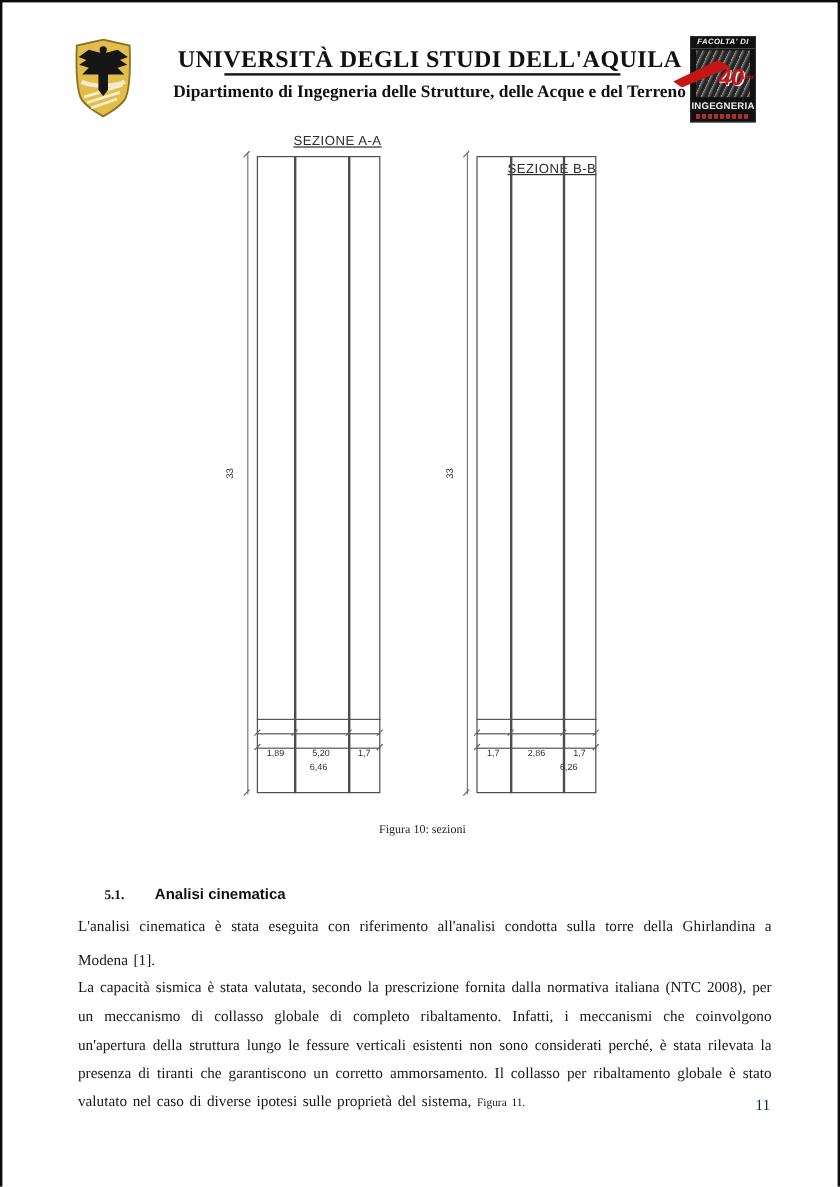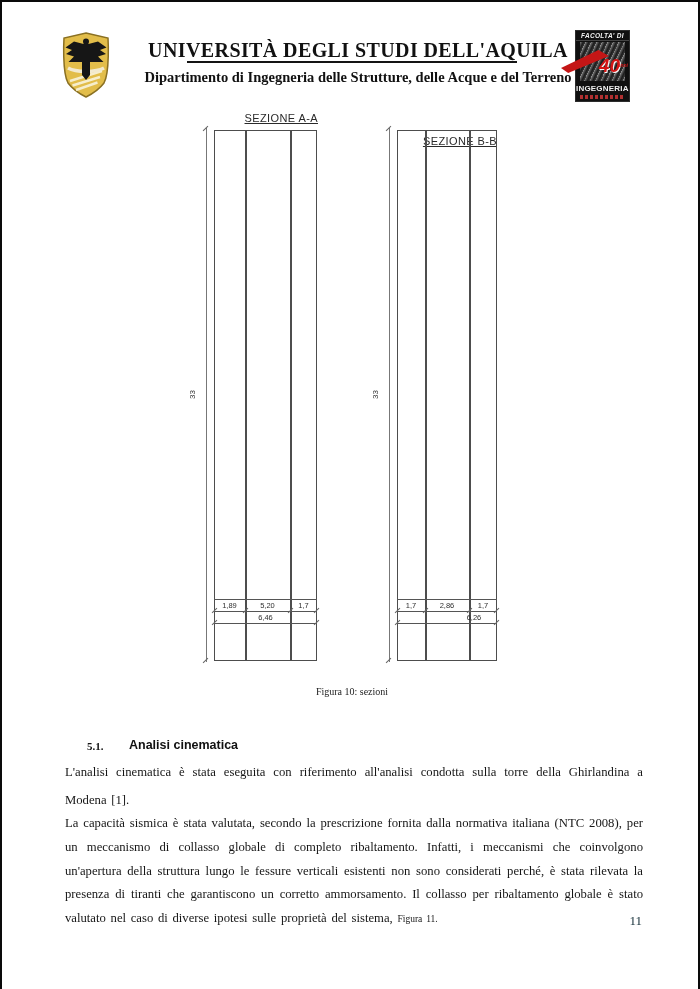--- a/index.html
+++ b/index.html
@@ -40,21 +40,21 @@
   }
   .fl-40 {
     position:absolute; right:9px; top:24px; z-index:4; color:#d31515;
     font:italic 900 19px "Liberation Sans", sans-serif; text-shadow:1px 1px 0 #f5f5f5;
   }
   .fl-anni {
     position:absolute; right:1px; top:31px; z-index:4; color:#d31515;
     font:italic 700 5px "Liberation Sans", sans-serif;
   }
   .fl-ing {
-    position:absolute; left:0; right:0; bottom:8px; z-index:4;
+    position:absolute; left:0; right:0; bottom:8px; text-align:center; z-index:4;
     color:#efefef; font:700 8px "Liberation Sans", sans-serif; letter-spacing:.2px;
   }
   .fl-sub {
     position:absolute; left:4px; right:4px; bottom:2px; height:4px; z-index:4;
     background:repeating-linear-gradient(90deg, #b03030 0 3px, transparent 3px 5px);
   }
   
   .sec-label {
     position:absolute; top:110px; text-align:right; color:#2a2a2a;
     font:11px "Liberation Sans", "DejaVu Sans", sans-serif; letter-spacing:.4px;text-decoration:underline;
@@ -64,20 +64,21 @@
   .hline { position:absolute; height:1px; background:#555; }
   .dimline { position:absolute; top:126px; height:534px; width:1px; background:#777; }
   .tick { position:absolute; width:7px; height:1px; background:#666; transform:rotate(-45deg); }
   .hgt-label {
     position:absolute; top:388px; width:16px; text-align:center; color:#333;
     font:8px "Liberation Sans", sans-serif; transform:rotate(-90deg);
   }
   .dim-num {
     position:absolute; text-align:center; color:#2f2f2f;
     font:7.5px "Liberation Sans", sans-serif;
+    margin-top:22px;
   }
   .fig-caption {
     position:absolute; left:0; top:684px; width:700px; text-align:center;
     font-size:10px; color:#1c1c1c;
   }
   
   .heading-num {
     position:absolute; left:85px; top:738px; font-weight:bold; font-size:11px; color:#131313;
   }
   .heading-title {

